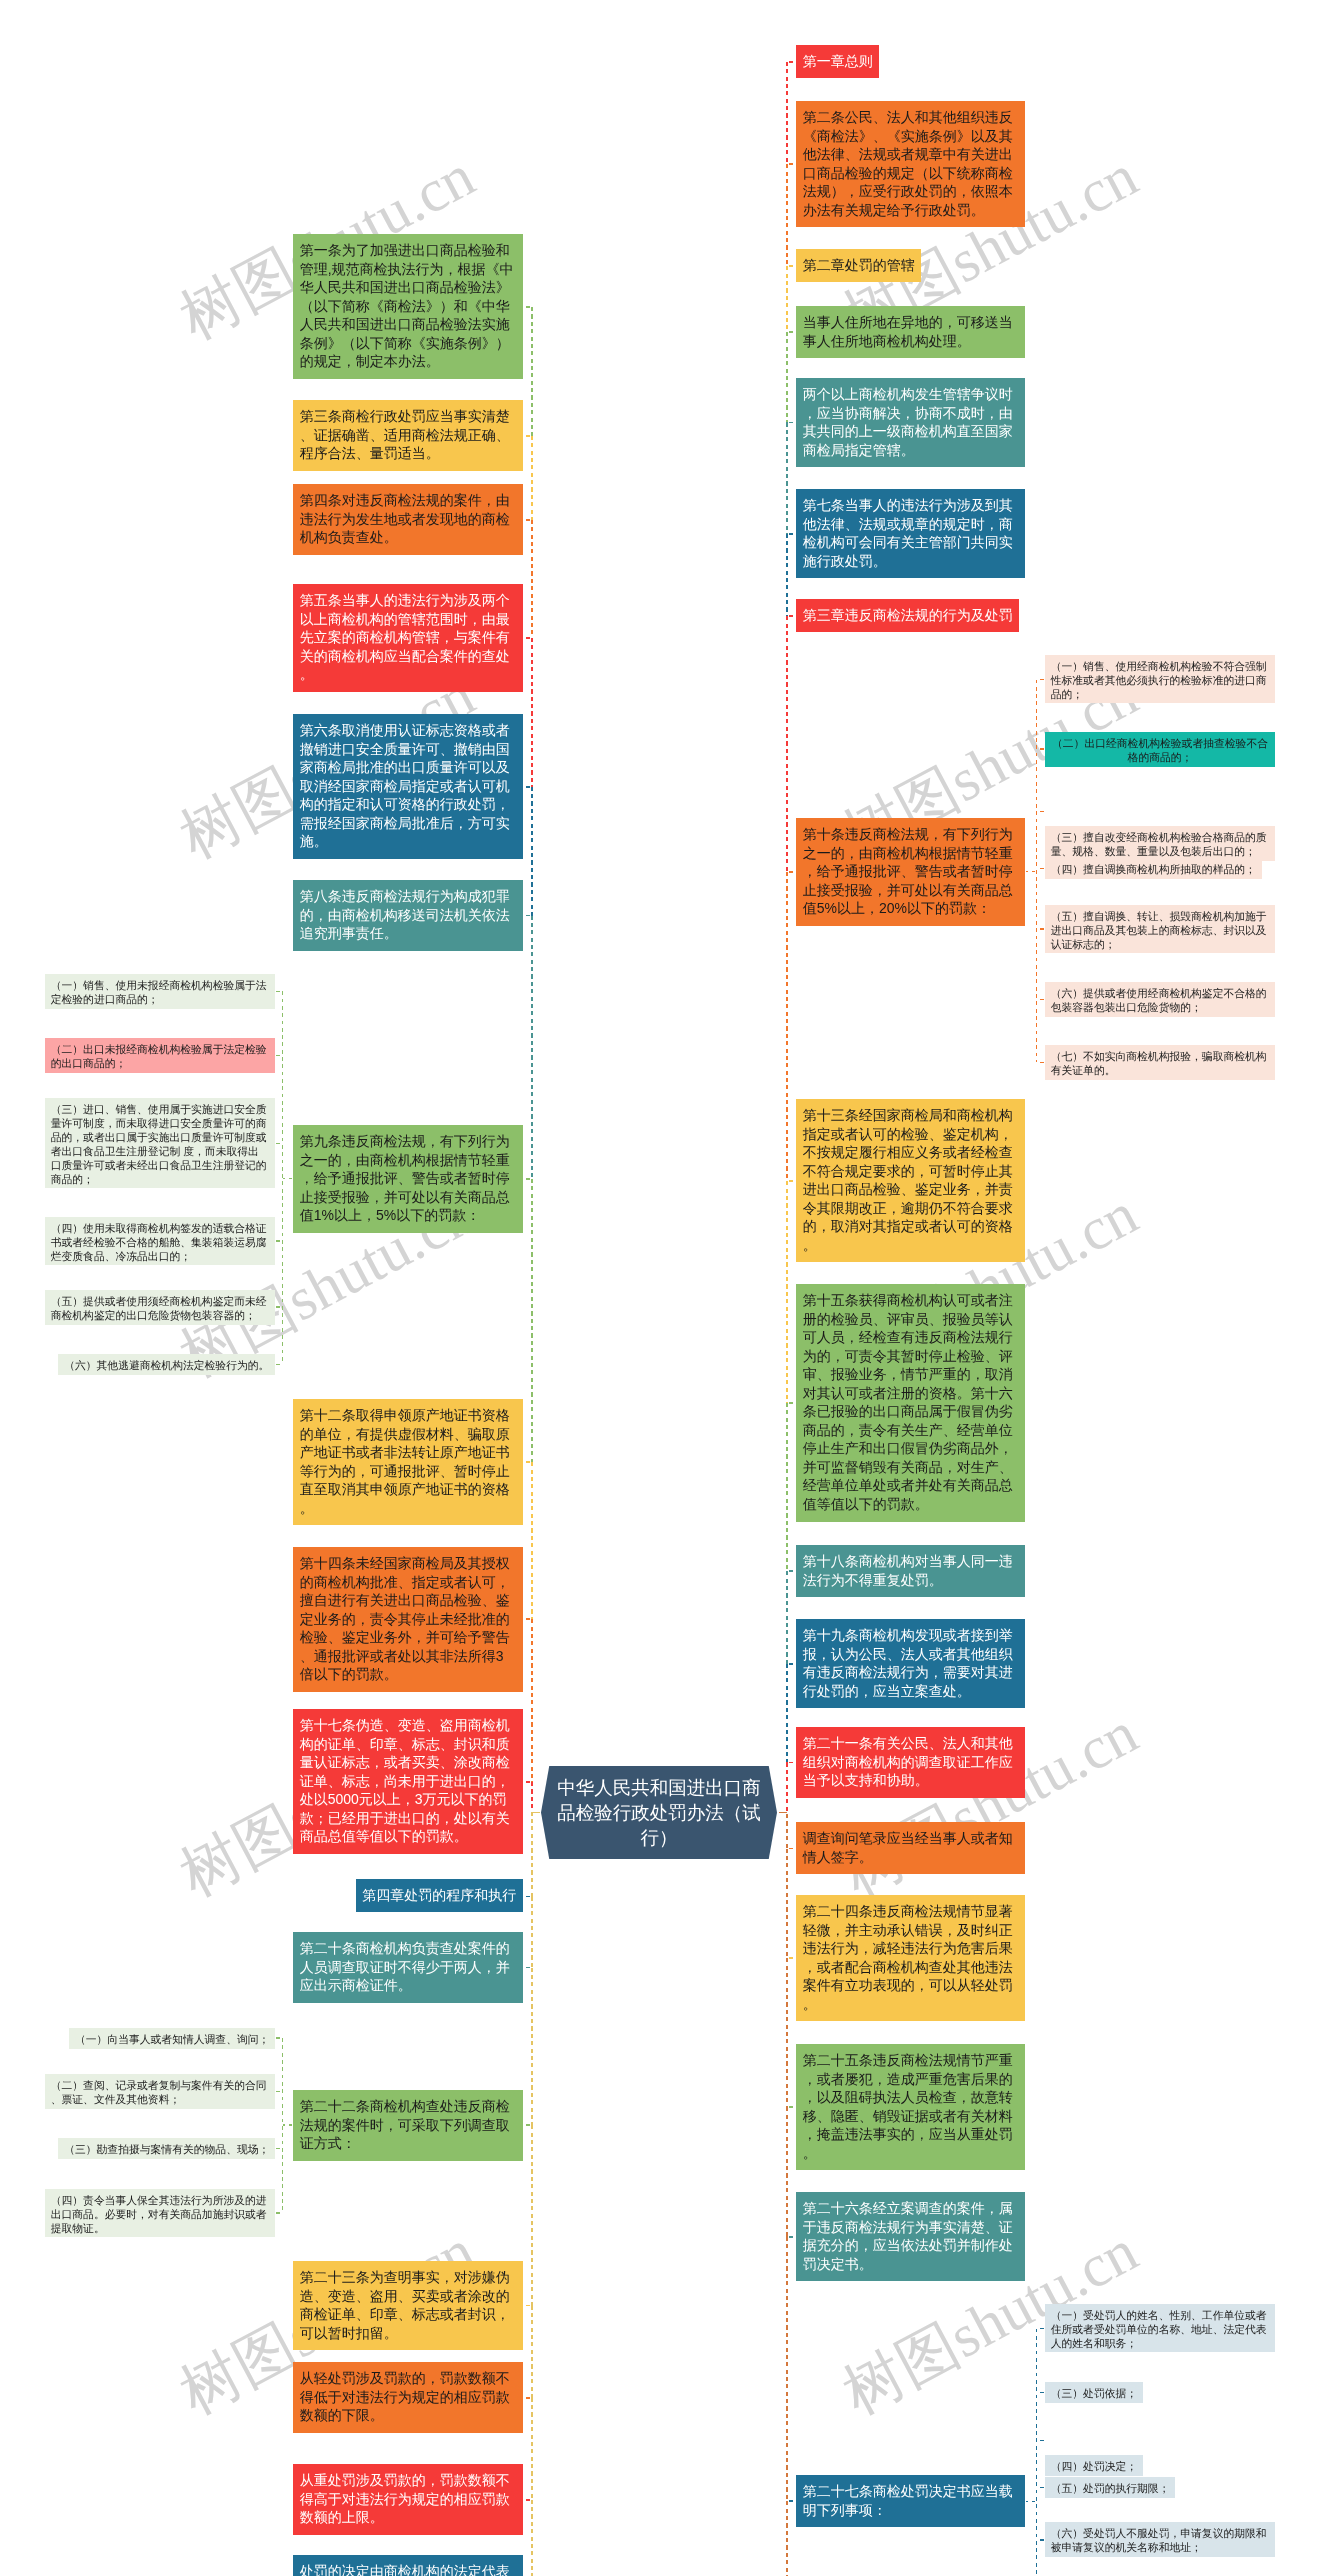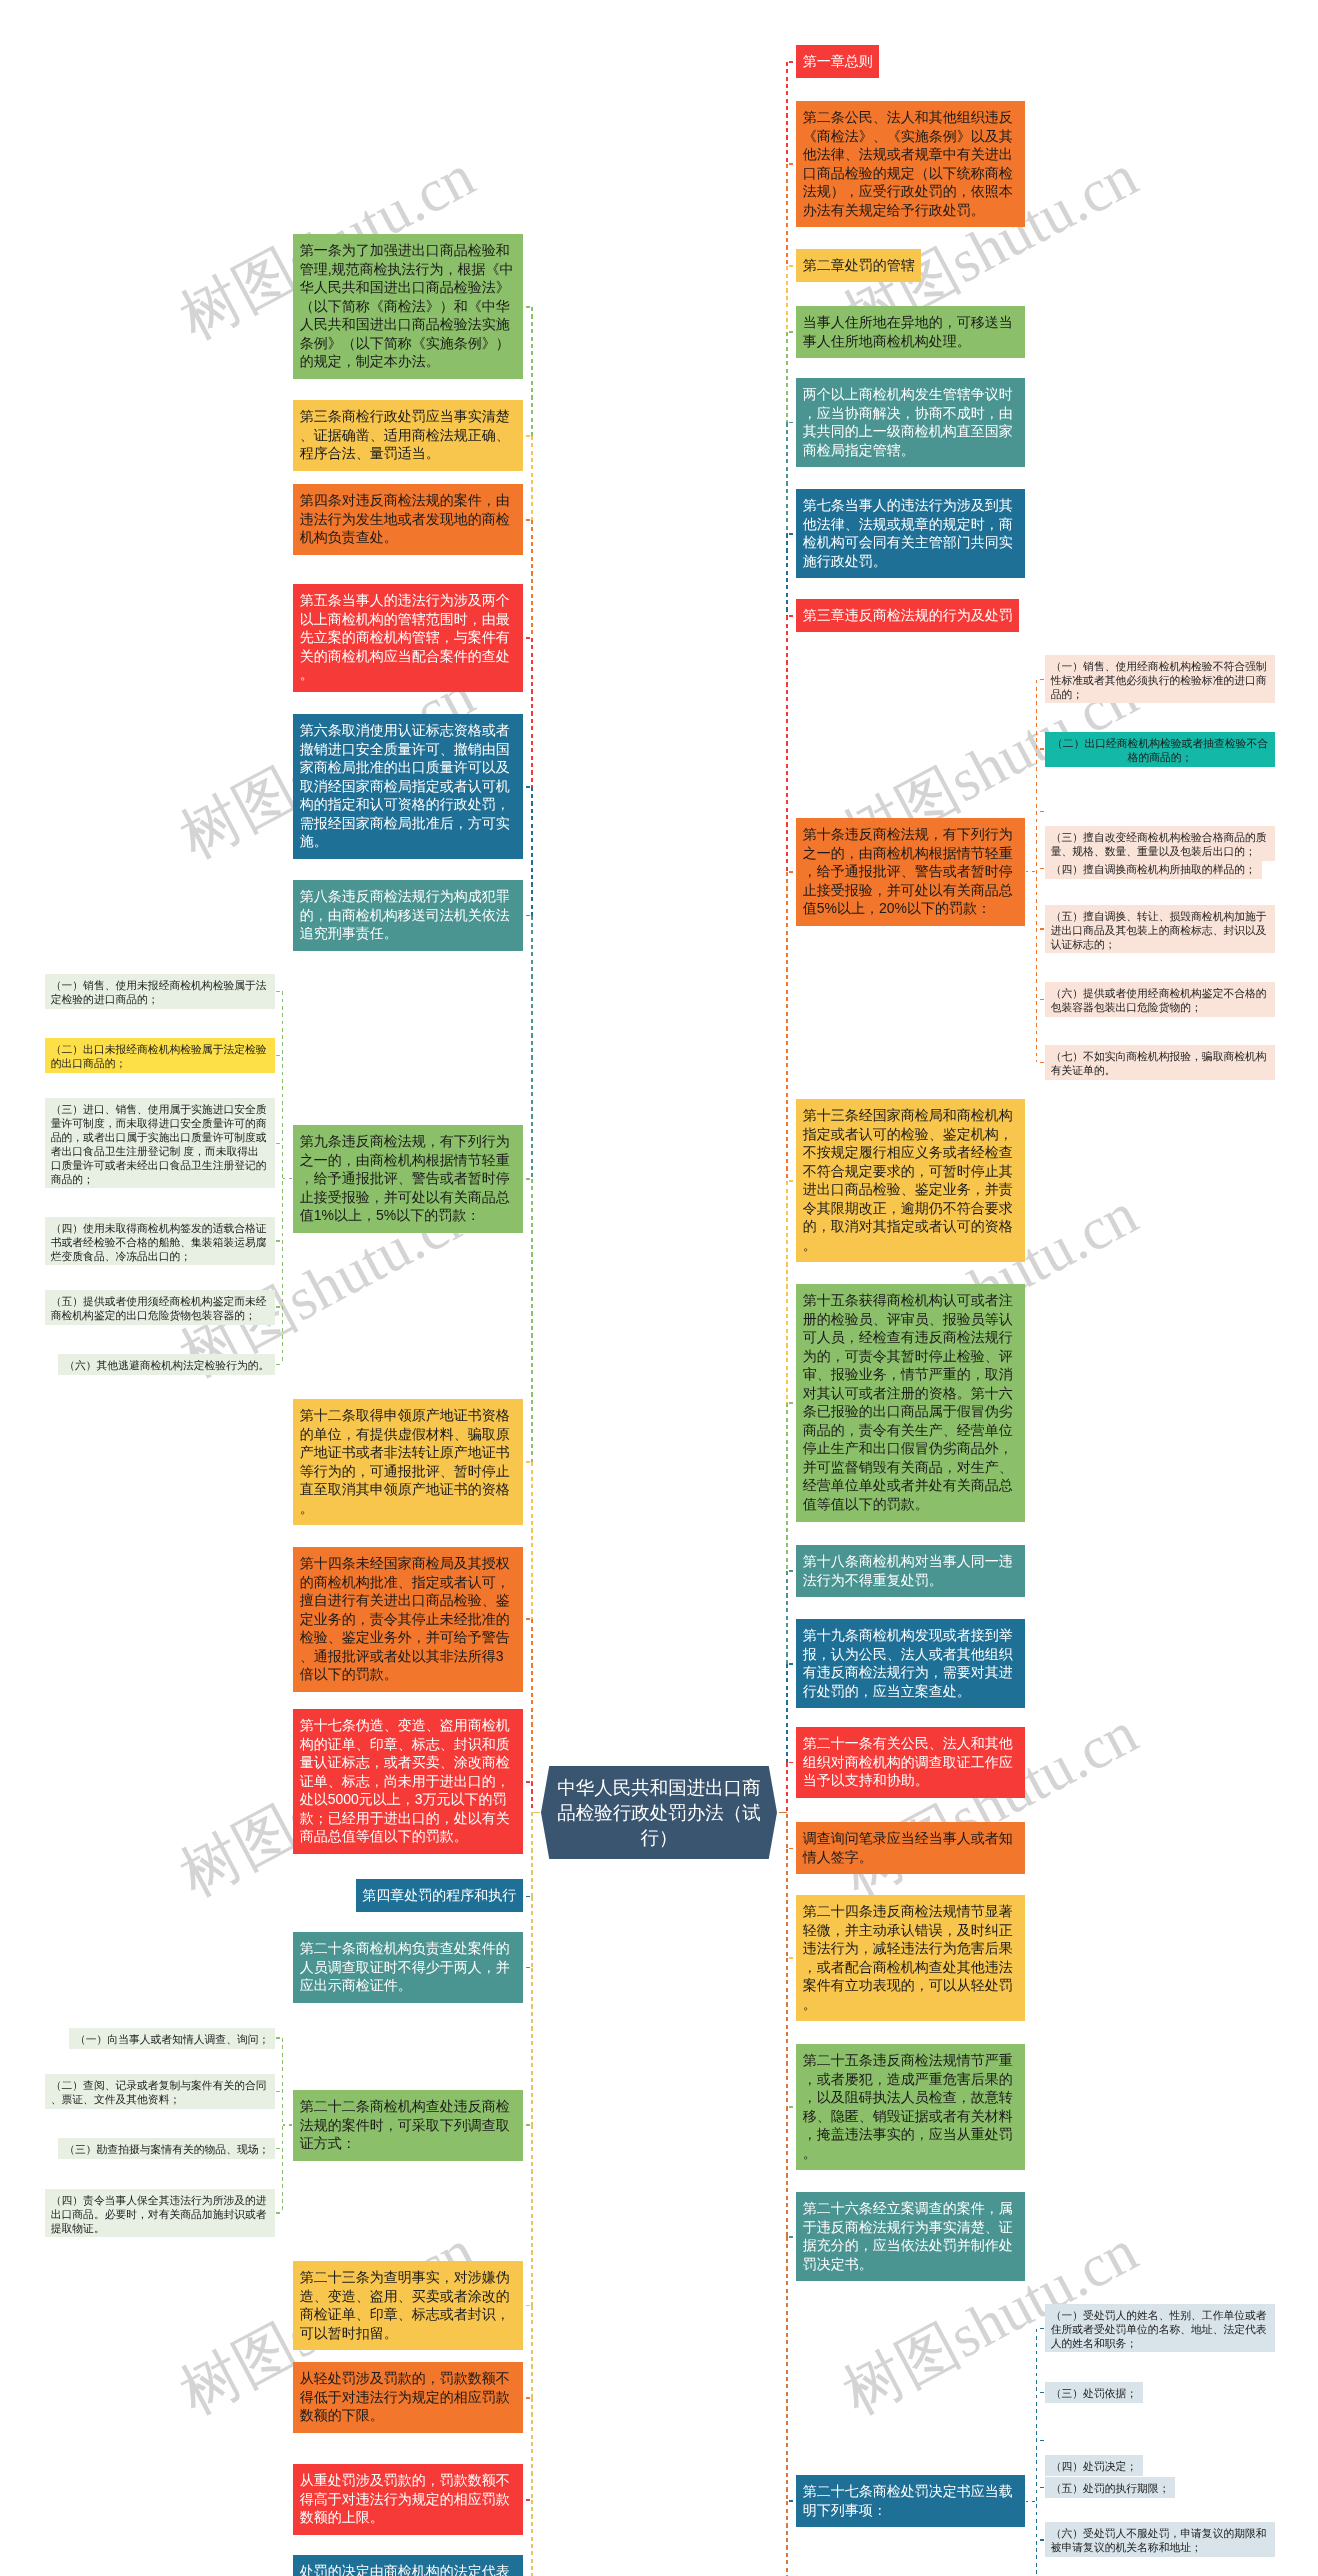--- a/index.html
+++ b/index.html
@@ -193,21 +193,21 @@
     <div class="node lvl2" style="background: rgb(242, 118, 43); color: rgb(26, 26, 26); top: 1547px; height: 145px; width: max-content; max-width: 230px; right: 796px;">第十四条未经国家商检局及其授权的商检机构批准、指定或者认可，擅自进行有关进出口商品检验、鉴定业务的，责令其停止未经批准的检验、鉴定业务外，并可给予警告、通报批评或者处以其非法所得3倍以下的罚款。</div>
     <div class="node lvl2" style="background: rgb(245, 58, 56); color: rgb(255, 255, 255); top: 1709px; height: 145px; width: max-content; max-width: 230px; right: 796px;">第十七条伪造、变造、盗用商检机构的证单、印章、标志、封识和质量认证标志，或者买卖、涂改商检证单、标志，尚未用于进出口的，处以5000元以上，3万元以下的罚款；已经用于进出口的，处以有关商品总值等值以下的罚款。</div>
     <div class="node lvl2" style="background: rgb(31, 112, 150); color: rgb(255, 255, 255); top: 1879px; height: 33px; width: max-content; max-width: 230px; right: 796px;">第四章处罚的程序和执行</div>
     <div class="node lvl2" style="background: rgb(74, 148, 146); color: rgb(255, 255, 255); top: 1932px; height: 71px; width: max-content; max-width: 230px; right: 796px;">第二十条商检机构负责查处案件的人员调查取证时不得少于两人，并应出示商检证件。</div>
     <div class="node lvl2" style="background: rgb(140, 191, 105); color: rgb(26, 26, 26); top: 2090px; height: 71px; width: max-content; max-width: 230px; right: 796px;">第二十二条商检机构查处违反商检法规的案件时，可采取下列调查取证方式：</div>
     <div class="node lvl2" style="background: rgb(248, 198, 77); color: rgb(26, 26, 26); top: 2261px; height: 89px; width: max-content; max-width: 230px; right: 796px;">第二十三条为查明事实，对涉嫌伪造、变造、盗用、买卖或者涂改的商检证单、印章、标志或者封识，可以暂时扣留。</div>
     <div class="node lvl2" style="background: rgb(242, 118, 43); color: rgb(26, 26, 26); top: 2362px; height: 71px; width: max-content; max-width: 230px; right: 796px;">从轻处罚涉及罚款的，罚款数额不得低于对违法行为规定的相应罚款数额的下限。</div>
     <div class="node lvl2" style="background: rgb(245, 58, 56); color: rgb(255, 255, 255); top: 2464px; height: 71px; width: max-content; max-width: 230px; right: 796px;">从重处罚涉及罚款的，罚款数额不得高于对违法行为规定的相应罚款数额的上限。</div>
     <div class="node lvl2" style="background: rgb(31, 112, 150); color: rgb(255, 255, 255); top: 2555px; height: 52px; width: max-content; max-width: 230px; right: 796px;">处罚的决定由商检机构的法定代表人作出。</div>
     <div class="node lvl3" style="background: rgb(232, 240, 227); color: rgb(26, 26, 26); top: 974px; height: 35px; width: max-content; max-width: 230px; right: 1044px;">（一）销售、使用未报经商检机构检验属于法定检验的进口商品的；</div>
-    <div class="node lvl3" style="background: #fde047; color: rgb(26, 26, 26); top: 1038px; height: 35px; width: max-content; max-width: 230px; right: 1044px;">（二）出口未报经商检机构检验属于法定检验的出口商品的；</div>
+    <div class="node lvl3" style="background: #fca5a5; color: rgb(26, 26, 26); top: 1038px; height: 35px; width: max-content; max-width: 230px; right: 1044px;">（二）出口未报经商检机构检验属于法定检验的出口商品的；</div>
     <div class="node lvl3" style="background: rgb(232, 240, 227); color: rgb(26, 26, 26); top: 1098px; height: 90px; width: max-content; max-width: 230px; right: 1044px;">（三）进口、销售、使用属于实施进口安全质量许可制度，而未取得进口安全质量许可的商品的，或者出口属于实施出口质量许可制度或者出口食品卫生注册登记制 度，而未取得出口质量许可或者未经出口食品卫生注册登记的商品的；</div>
     <div class="node lvl3" style="background: rgb(232, 240, 227); color: rgb(26, 26, 26); top: 1217px; height: 48px; width: max-content; max-width: 230px; right: 1044px;">（四）使用未取得商检机构签发的适载合格证书或者经检验不合格的船舱、集装箱装运易腐烂变质食品、冷冻品出口的；</div>
     <div class="node lvl3" style="background: rgb(232, 240, 227); color: rgb(26, 26, 26); top: 1290px; height: 35px; width: max-content; max-width: 230px; right: 1044px;">（五）提供或者使用须经商检机构鉴定而未经商检机构鉴定的出口危险货物包装容器的；</div>
     <div class="node lvl3" style="background: rgb(232, 240, 227); color: rgb(26, 26, 26); top: 1354px; height: 20.6px; width: max-content; max-width: 230px; right: 1044px;">（六）其他逃避商检机构法定检验行为的。</div>
     <div class="node lvl3" style="background: rgb(232, 240, 227); color: rgb(26, 26, 26); top: 2028px; height: 20.6px; width: max-content; max-width: 230px; right: 1044px;">（一）向当事人或者知情人调查、询问；</div>
     <div class="node lvl3" style="background: rgb(232, 240, 227); color: rgb(26, 26, 26); top: 2074px; height: 35px; width: max-content; max-width: 230px; right: 1044px;">（二）查阅、记录或者复制与案件有关的合同、票证、文件及其他资料；</div>
     <div class="node lvl3" style="background: rgb(232, 240, 227); color: rgb(26, 26, 26); top: 2138px; height: 20.6px; width: max-content; max-width: 230px; right: 1044px;">（三）勘查拍摄与案情有关的物品、现场；</div>
     <div class="node lvl3" style="background: rgb(232, 240, 227); color: rgb(26, 26, 26); top: 2189px; height: 48px; width: max-content; max-width: 230px; right: 1044px;">（四）责令当事人保全其违法行为所涉及的进出口商品。必要时，对有关商品加施封识或者提取物证。</div>
     <div class="node lvl2" style="background: rgb(245, 58, 56); color: rgb(255, 255, 255); top: 45px; height: 33px; width: max-content; max-width: 229px; left: 796px;">第一章总则</div>
     <div class="node lvl2" style="background: rgb(242, 118, 43); color: rgb(26, 26, 26); top: 101px; height: 126px; width: max-content; max-width: 229px; left: 796px;">第二条公民、法人和其他组织违反《商检法》、《实施条例》以及其他法律、法规或者规章中有关进出口商品检验的规定（以下统称商检法规），应受行政处罚的，依照本办法有关规定给予行政处罚。</div>

